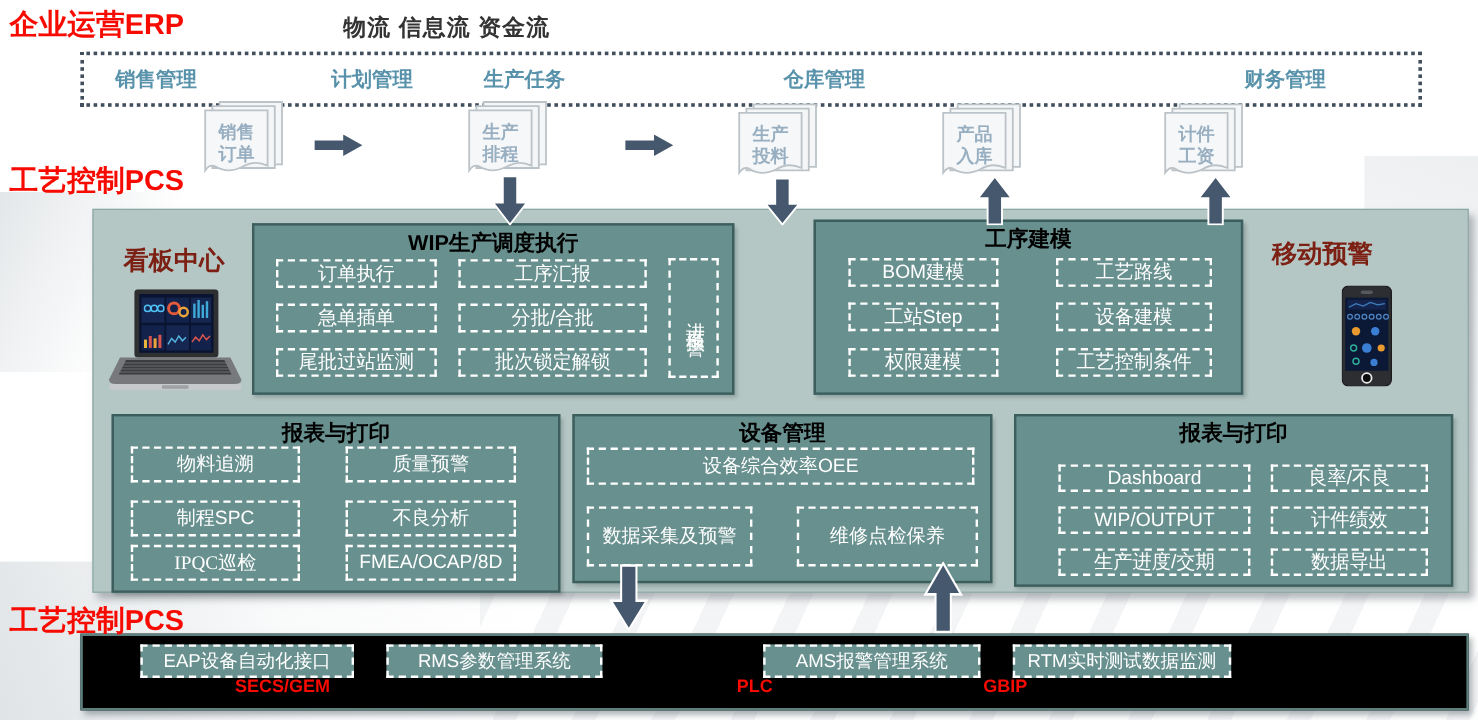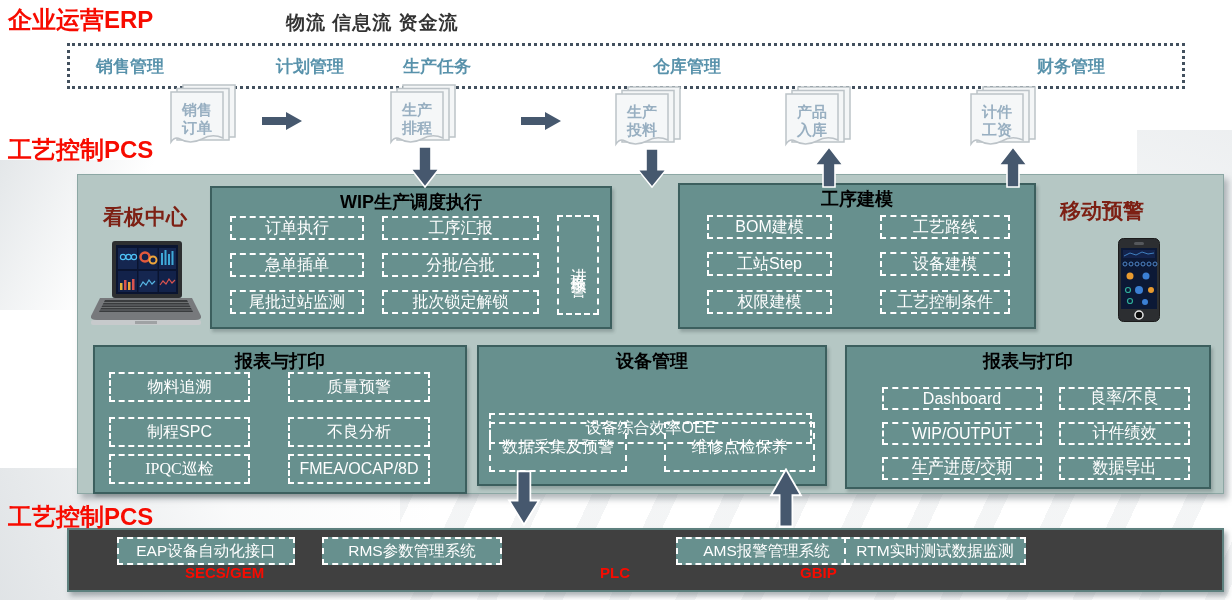--- a/index.html
+++ b/index.html
@@ -28,21 +28,21 @@
 
   .doc{position:absolute;width:84px;height:72px;z-index:3;}
   .d0{left:163px;top:82px;} .d1{left:383px;top:82px;} .d2{left:608px;top:84px;}
   .d3{left:778px;top:84px;} .d4{left:963px;top:84px;}
   .doc text{fill:#98afc1;font-size:15px;font-weight:bold;font-family:"Liberation Sans","DejaVu Sans",sans-serif;}
 
   .arr{position:absolute;z-index:5;}
 
   .mes-box{position:absolute;left:77px;top:174px;width:1145px;height:318px;background:#b5c7c4;
            border:1px solid #8ca7a4;box-shadow:4px 5px 6px rgba(108,118,123,.5);z-index:1;}
-  .pcs-box{position:absolute;left:67px;top:528px;width:1153px;height:60px;background:#404040;
+  .pcs-box{position:absolute;left:67px;top:528px;width:1153px;height:60px;background:#000000;
            border:2px solid #5d807e;box-shadow:3px 4px 5px rgba(108,118,123,.55);z-index:1;}
 
   .panel{position:absolute;background:#67908e;border:2px solid #3c5f5e;z-index:2;
          box-shadow:2px 3px 3px rgba(40,55,55,.25);}
   .p-wip{left:210px;top:186px;width:398px;height:139px;}
   .p-mod{left:678px;top:183px;width:354px;height:142px;}
   .p-qua{left:93px;top:345px;width:370px;height:145px;}
   .p-equ{left:477px;top:345px;width:346px;height:137px;}
   .p-rep{left:845px;top:345px;width:362px;height:140px;}
   .panel-title{position:absolute;top:2px;left:0;right:0;text-align:center;color:#000000;
@@ -56,21 +56,21 @@
   .kanban-lab{left:88px;top:203px;width:114px;}
   .mobile-lab{left:1040px;top:197px;width:124px;}
   .device{position:absolute;z-index:3;}
   .laptop{left:90px;top:241px;width:112px;height:92px;}
   .phone{left:1118px;top:238px;width:42px;height:84px;}
 
   .pcs-item{position:absolute;background:#67908e;border:2px dashed #ffffff;color:#fff;
             font-size:15.5px;display:flex;align-items:center;justify-content:center;
             white-space:nowrap;box-sizing:border-box;top:7px;height:28px;}
   .protocol{position:absolute;top:564px;color:#f70b00;font-weight:bold;font-size:15px;
-            text-align:left;z-index:4;white-space:nowrap;}
+            text-align:right;z-index:4;white-space:nowrap;}
 </style>
 </head>
 <body>
 
 <div class="canvas">
 
   <div class="wm wm0"></div>
   <div class="wm wm1"></div>
   <div class="wm wm2"></div>
   <div class="wm wm3"></div>
@@ -228,21 +228,21 @@
     <div class="ditem" style="left:14px;top:25px;width:141px;height:30px;">物料追溯</div>
     <div class="ditem" style="left:193px;top:25px;width:142px;height:30px;">质量预警</div>
     <div class="ditem" style="left:14px;top:70px;width:141px;height:30px;">制程SPC</div>
     <div class="ditem" style="left:193px;top:70px;width:142px;height:30px;">不良分析</div>
     <div class="ditem" style="left:14px;top:107px;width:141px;height:30px;font-family:Liberation Serif, serif;">IPQC巡检</div>
     <div class="ditem" style="left:193px;top:107px;width:142px;height:30px;">FMEA/OCAP/8D</div>
   </div>
 
   <div class="panel p-equ">
     <div class="panel-title">设备管理</div>
-    <div class="ditem" style="left:10px;top:26px;width:323px;height:31px;margin-top:40px;">设备综合效率OEE</div>
+    <div class="ditem" style="left:10px;top:26px;width:323px;height:31px;">设备综合效率OEE</div>
     <div class="ditem" style="left:185px;top:75px;width:151px;height:50px;">维修点检保养</div>
     <div class="ditem" style="left:10px;top:75px;width:138px;height:50px;">数据采集及预警</div>
   </div>
 
   <div class="panel p-rep">
     <div class="panel-title">报表与打印</div>
     <div class="ditem" style="left:35px;top:40px;width:160px;height:23px;">Dashboard</div>
     <div class="ditem" style="left:212px;top:40px;width:131px;height:23px;">良率/不良</div>
     <div class="ditem" style="left:35px;top:75px;width:160px;height:23px;">WIP/OUTPUT</div>
     <div class="ditem" style="left:212px;top:75px;width:131px;height:23px;">计件绩效</div>
@@ -253,20 +253,20 @@
   <svg class="arr" style="left:507px;top:470px;width:34px;height:56px;" viewBox="0 0 32 44" preserveAspectRatio="none">
     <path d="M10 1 L22 1 L22 24 L30 24 L16 43 L2 24 L10 24 Z" fill="#46586e" stroke="#ffffff" stroke-width="1.6"></path>
   </svg>
   <svg class="arr" style="left:769px;top:468px;width:34px;height:60px;" viewBox="0 0 32 44" preserveAspectRatio="none">
     <path d="M16 1 L30 20 L22 20 L22 43 L10 43 L10 20 L2 20 Z" fill="#46586e" stroke="#ffffff" stroke-width="1.6"></path>
   </svg>
 
   <div class="pcs-box">
     <div class="pcs-item" style="left:48px;width:178px;">EAP设备自动化接口</div>
     <div class="pcs-item" style="left:253px;width:180px;">RMS参数管理系统</div>
-    <div class="pcs-item" style="left:567px;width:181px;margin-left:40px;">AMS报警管理系统</div>
+    <div class="pcs-item" style="left:567px;width:181px;">AMS报警管理系统</div>
     <div class="pcs-item" style="left:775px;width:182px;">RTM实时测试数据监测</div>
   </div>
   <div class="protocol" style="left:185px;width:90px;">SECS/GEM</div>
   <div class="protocol" style="left:600px;width:44px;">PLC</div>
   <div class="protocol" style="left:800px;width:56px;">GBIP</div>
 
 </div>
 
 </body></html>

